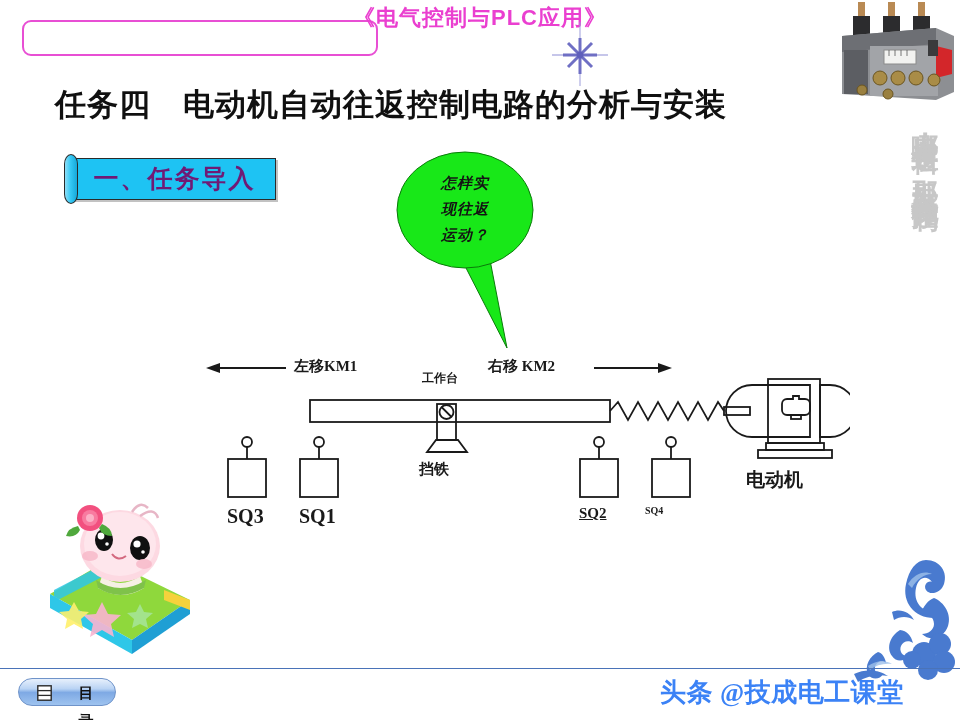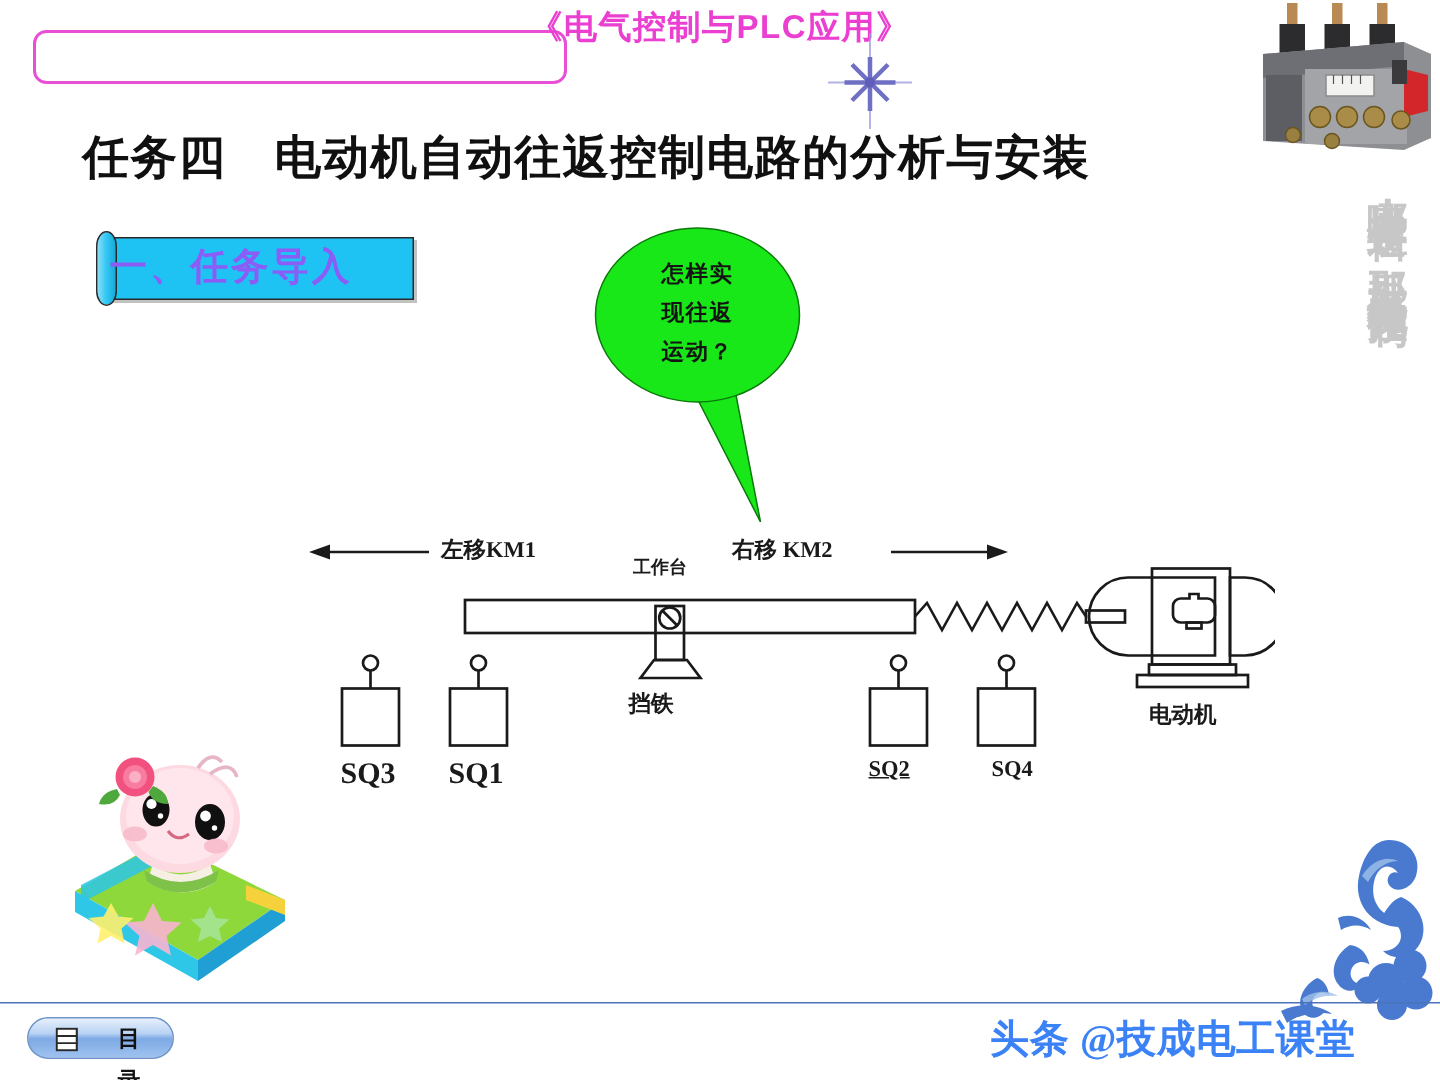--- a/index.html
+++ b/index.html
@@ -97,25 +97,25 @@
     border-radius: 7px / 10px;
     box-sizing: border-box;
   }
   #banner-label {
     position: absolute;
     left: 9px;
     top: 0;
     width: 203px;
     height: 42px;
     line-height: 42px;
-    text-align: left;
+    text-align: center;
     font-family: "Liberation Serif", "DejaVu Serif", serif;
     font-size: 25px;
     font-weight: bold;
-    color: #8b5cf6;
+    color: #701a75;
     letter-spacing: 2px;
     white-space: nowrap;
   }
 
   
   #speech-bubble {
     position: absolute;
     left: 395px;
     top: 148px;
     width: 150px;
@@ -127,21 +127,21 @@
     top: 22px;
     width: 104px;
     text-align: center;
     font-family: "Liberation Serif", "DejaVu Serif", serif;
     font-size: 15px;
     font-weight: bold;
     color: #141414;
     line-height: 26px;
     letter-spacing: 1px;
   }
-  #bubble-text div { white-space: nowrap; }
+  #bubble-text div { white-space: nowrap; font-style: italic; }
 
   
   #diagram {
     position: absolute;
     left: 190px;
     top: 352px;
     width: 660px;
     height: 190px;
   }
   .dg-label {
@@ -350,26 +350,26 @@
           <line x1="481" y1="95" x2="481" y2="107" stroke="#1a1a1a"></line>
         <rect x="462" y="107" width="38" height="38"></rect>
       </g>
     </svg>
 
     
     <div class="dg-label" style="left:104px; top:5px; font-size:15px;text-align:right;">左移KM1</div>
     <div class="dg-label" style="left:298px; top:5px; font-size:15px;">右移 KM2</div>
     <div class="dg-label" style="left:232px; top:18px; font-size:12px;">工作台</div>
     <div class="dg-label" style="left:229px; top:108px; font-size:15px;">挡铁</div>
-    <div class="dg-label" style="left:576px; top:115px; font-size:15px;">电动机</div>
+    <div class="dg-label" style="left:556px; top:115px; font-size:19px;">电动机</div>
 
     <div class="dg-label" style="left:37px;  top:153px; font-size:20px;">SQ3</div>
     <div class="dg-label" style="left:109px; top:153px; font-size:20px;">SQ1</div>
     <div class="dg-label" style="left:389px; top:153px; font-size:15px;text-decoration:underline;">SQ2</div>
-    <div class="dg-label" style="left:471px; top:153px; font-size:15px;font-family:Liberation Serif, serif;">SQ4</div>
+    <div class="dg-label" style="left:455px; top:153px; font-size:10px;font-family:Liberation Serif, serif;">SQ4</div>
   </div>
 
   <div id="relay-photo">
     <svg width="122" height="108" viewBox="0 0 122 108">
 
       <g>
         <rect x="22" y="0" width="7" height="22" fill="#b98a54"></rect>
         <rect x="52" y="0" width="7" height="22" fill="#b98a54"></rect>
         <rect x="82" y="0" width="7" height="22" fill="#b98a54"></rect>
         <rect x="17" y="14" width="17" height="22" fill="#2c2c2e"></rect>

